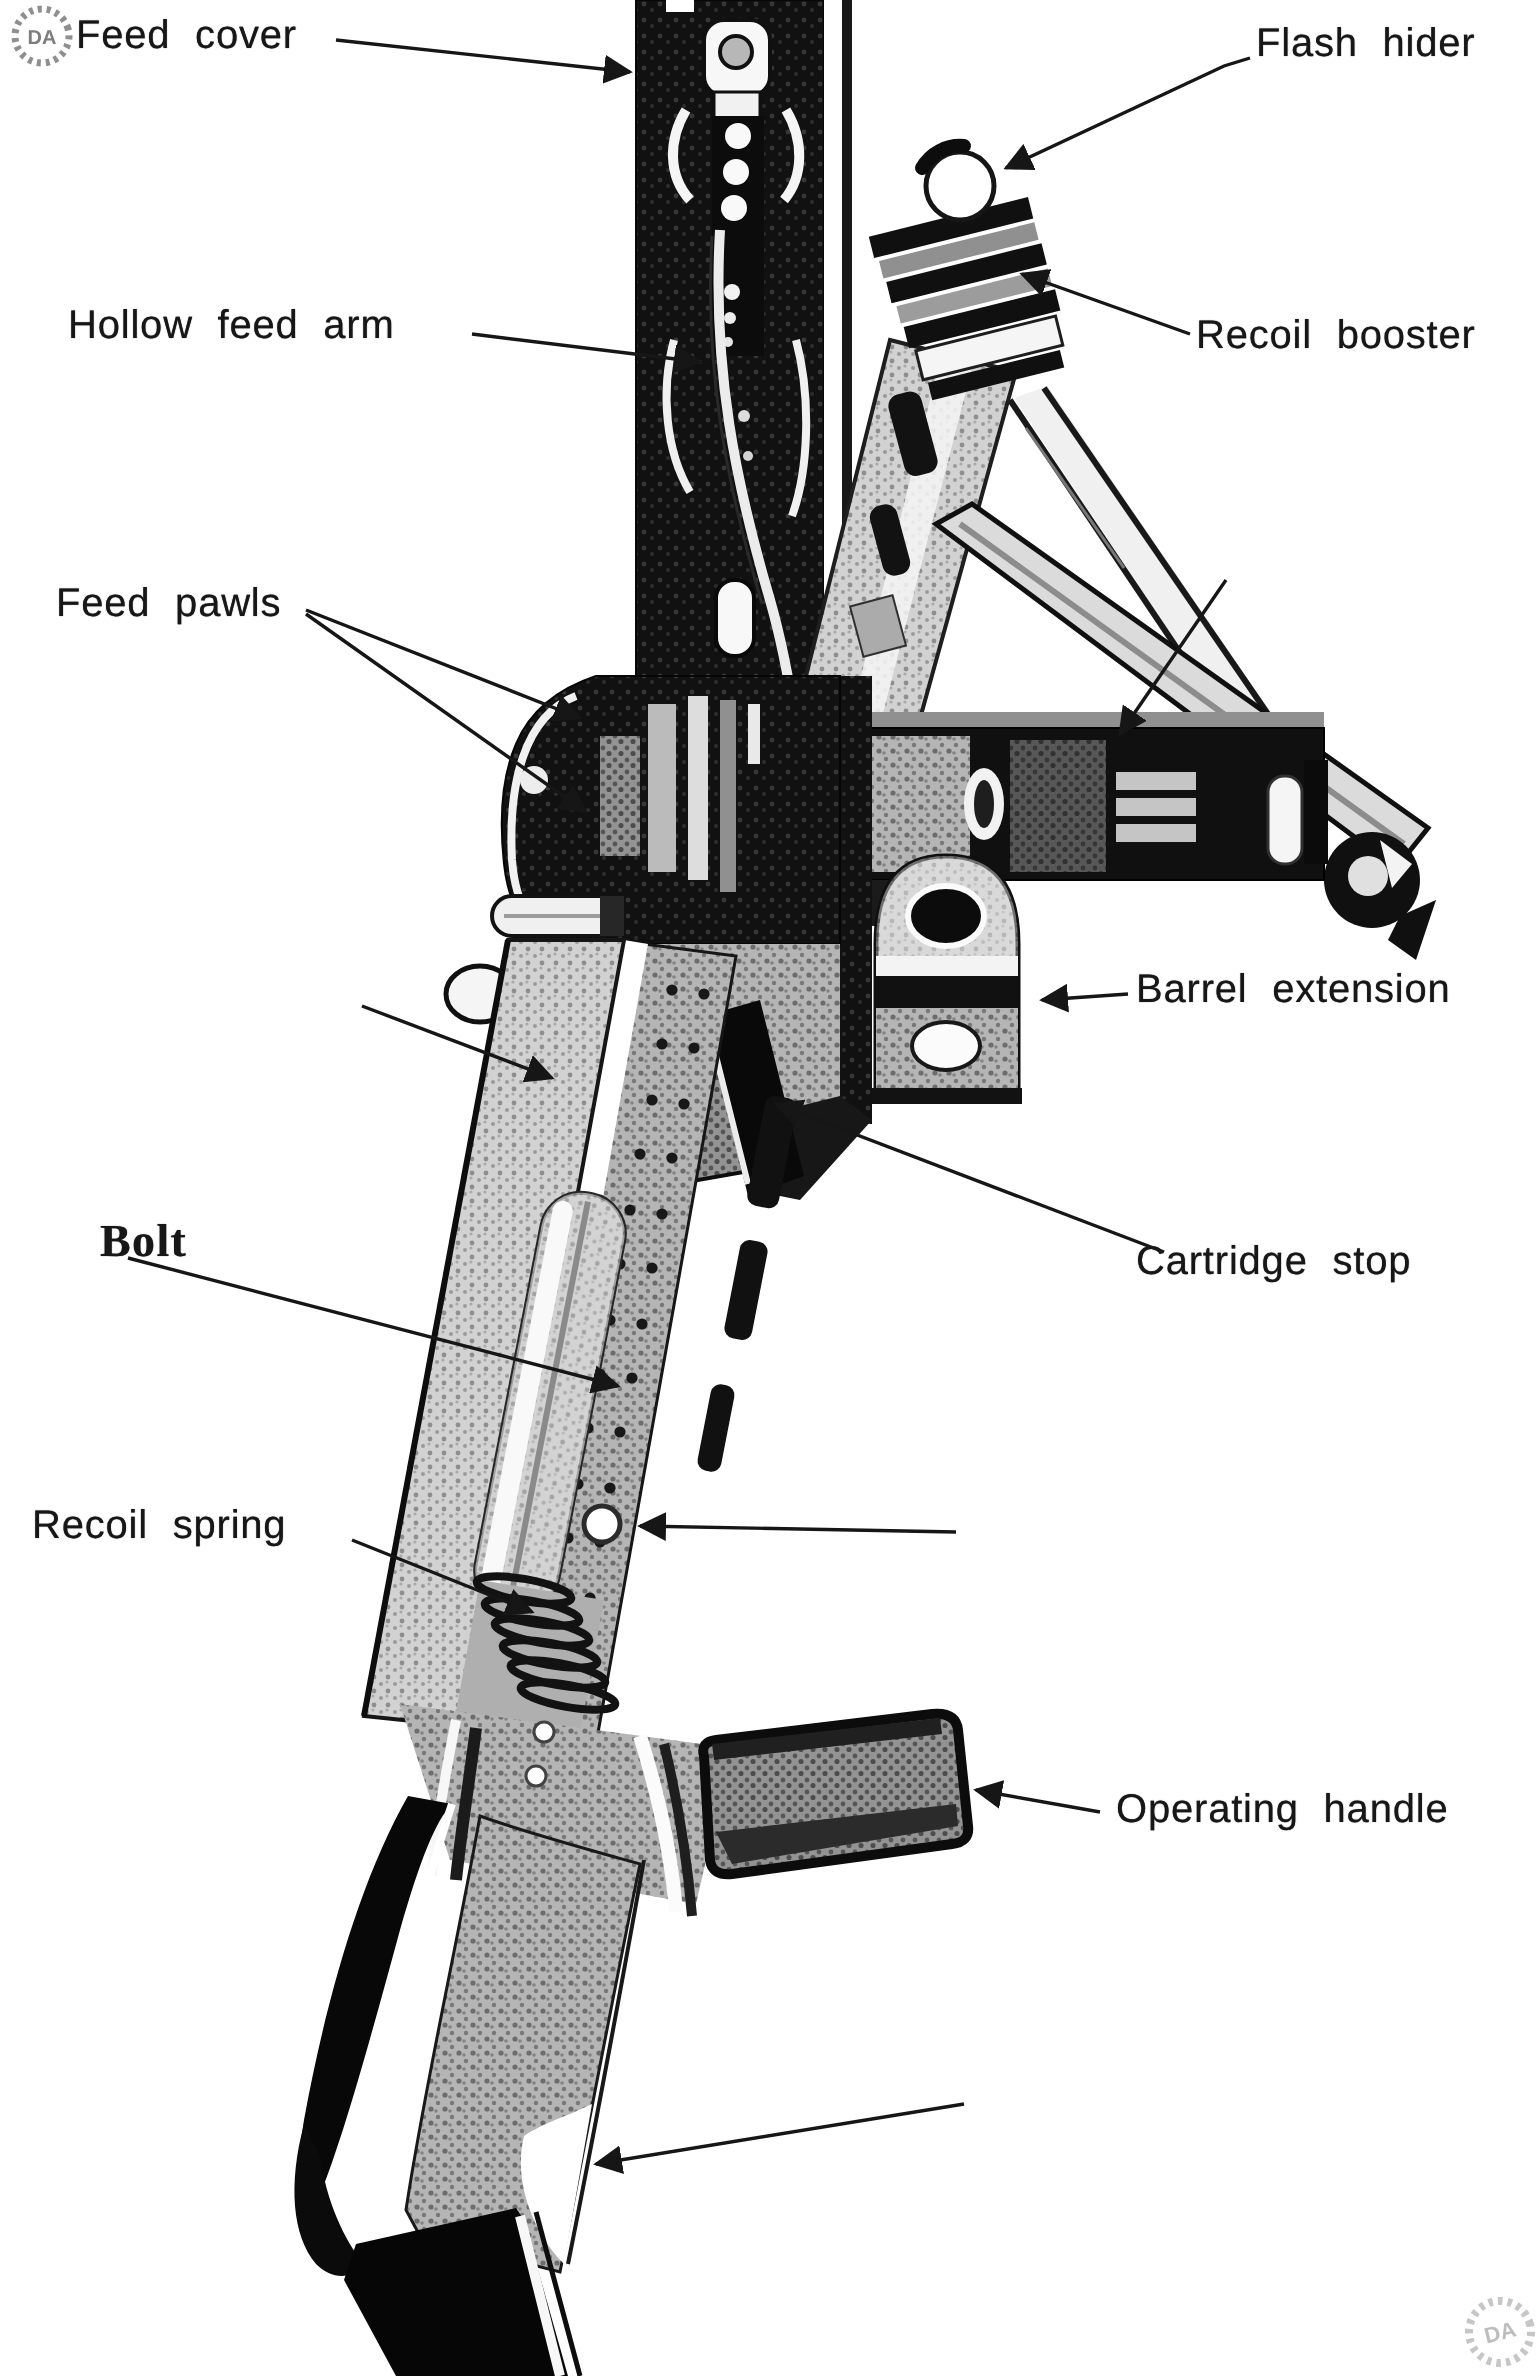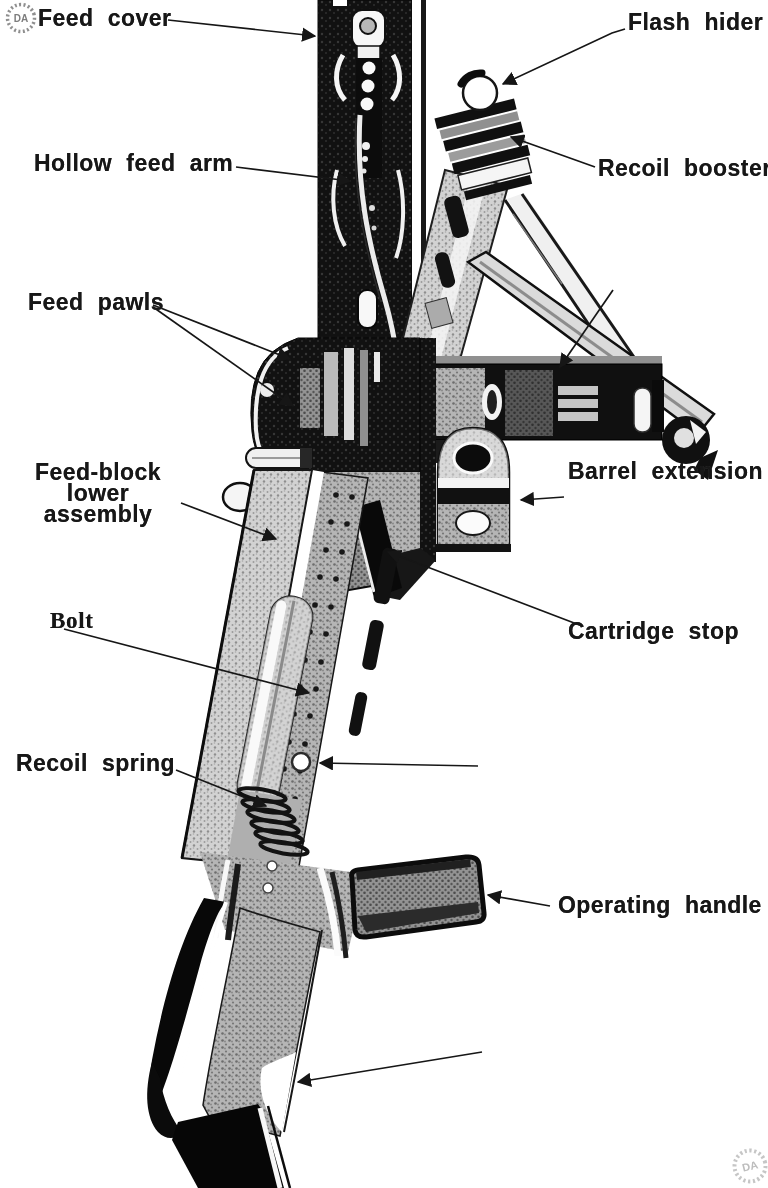--- a/index.html
+++ b/index.html
@@ -1,19 +1,19 @@
 <!DOCTYPE html>
 <html><head>
 <meta charset="utf-8">
 <style>
   html,body{margin:0;padding:0;background:#fff;}
   .stage{position:relative;width:768px;height:1188px;background:#ffffff;overflow:hidden;
          font-family:"Liberation Sans",sans-serif;}
   .art{position:absolute;left:0;top:0;width:768px;height:1188px;filter:blur(.3px) contrast(1.04);}
-  .label{position:absolute;white-space:nowrap;font-size:23px;font-weight:700;line-height:21px;
+  .label{position:absolute;white-space:nowrap;font-size:20px;font-weight:400;line-height:21px;
          color:#171717;letter-spacing:.02em;word-spacing:.32em;text-shadow:0 0 .5px #444;}
   .label.two{white-space:normal;text-align:center;}
   .label.serif{font-family:"Liberation Serif",serif;font-size:23px;font-weight:700;
                letter-spacing:.03em;word-spacing:.1em;}
   .wm{position:absolute;}
   .wm svg{display:block;}
 </style>
 </head>
 <body>
 
@@ -267,26 +267,22 @@
     </g>
   </svg>
 
   <div class="label" style="left:38px;top:8px;">Feed cover</div>
   <div class="label" style="left:628px;top:12px;">Flash hider</div>
   <div class="label" style="left:34px;top:153px;">Hollow feed arm</div>
   <div class="label" style="left:598px;top:158px;">Recoil booster</div>
   <div class="label" style="left:28px;top:292px;">Feed pawls</div>
 
 
-  <div class="label two" style="left:14px;top:462px;width:168px;">
-    <span style="display:block;">Feed-block</span>
-    <span style="display:block;">lower assembly</span>
-  </div>
-
-  <div class="label" style="left:568px;top:461px;">Barrel extension</div>
+
+  <div class="label" style="left:568px;top:485px;">Barrel extension</div>
   <div class="label serif" style="left:36px;top:610px;margin-left:14px;">Bolt</div>
   <div class="label" style="left:568px;top:621px;">Cartridge stop</div>
   <div class="label" style="left:16px;top:753px;">Recoil spring</div>
   <div class="label" style="left:558px;top:895px;">Operating handle</div>
 
   <div class="wm" style="left:2px;top:0px;">
     <svg width="38" height="38" viewBox="0 0 38 38">
       <circle cx="19" cy="18" r="13.5" fill="none" stroke="#8f8f8f" stroke-width="3.5" stroke-dasharray="2 2.4" transform="rotate(-20 19 18)"></circle>
       <text x="19" y="22" text-anchor="middle" font-size="10" font-weight="bold" font-family="Liberation Sans, sans-serif" fill="#7d7d7d">DA</text>
     </svg>

